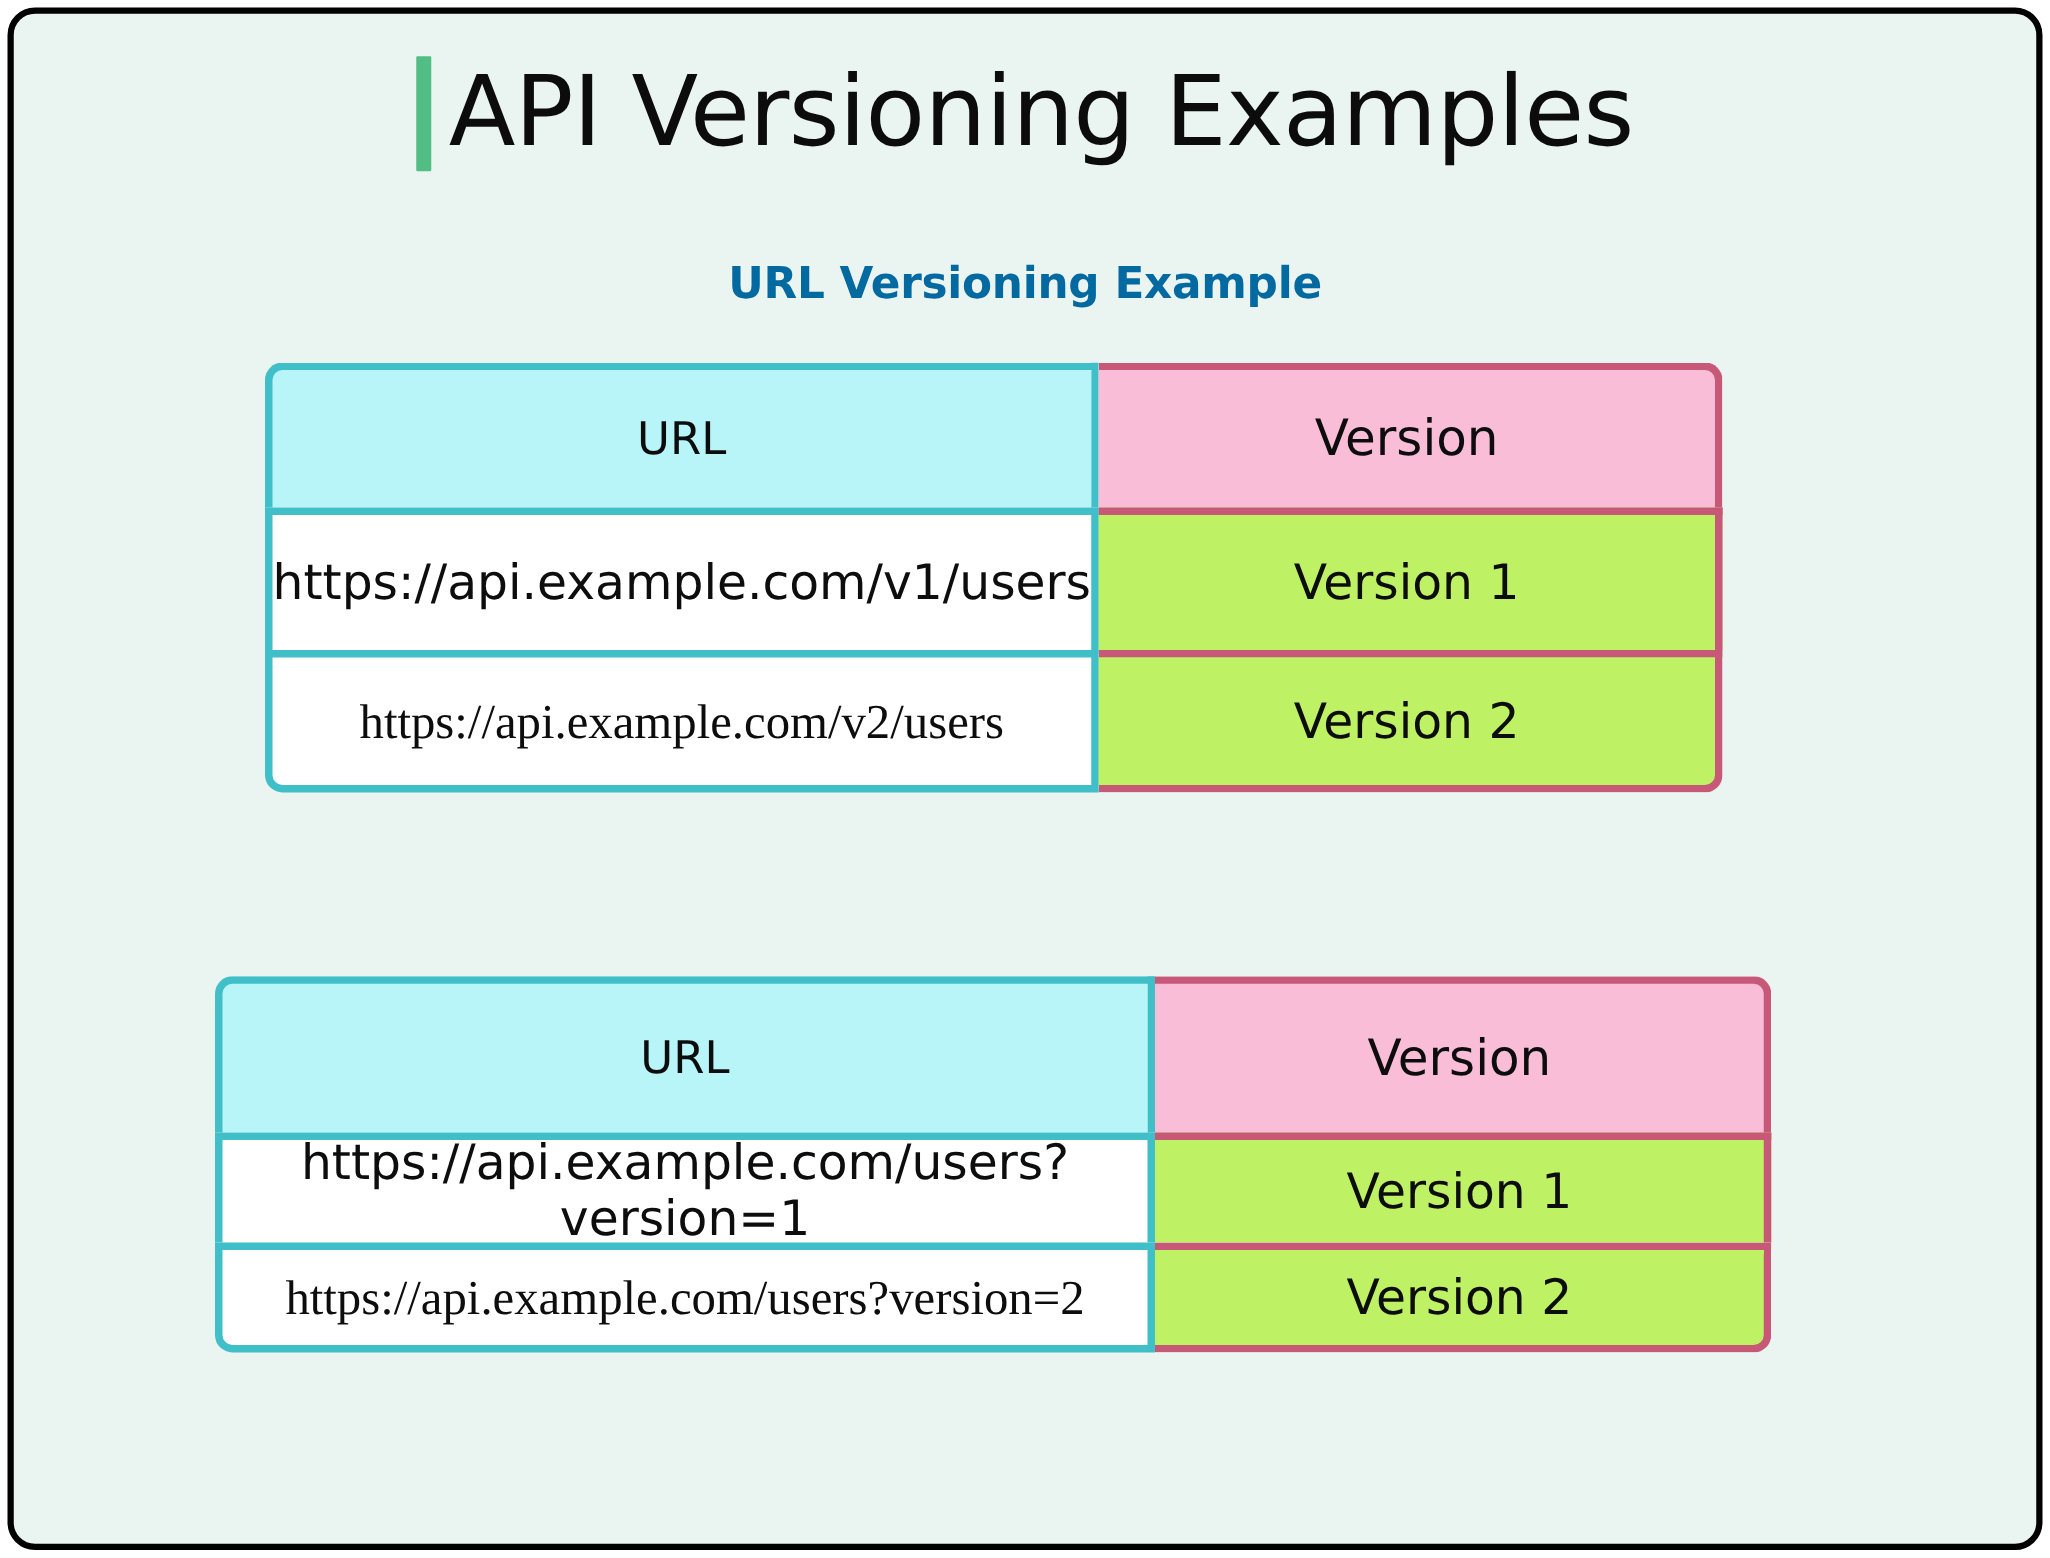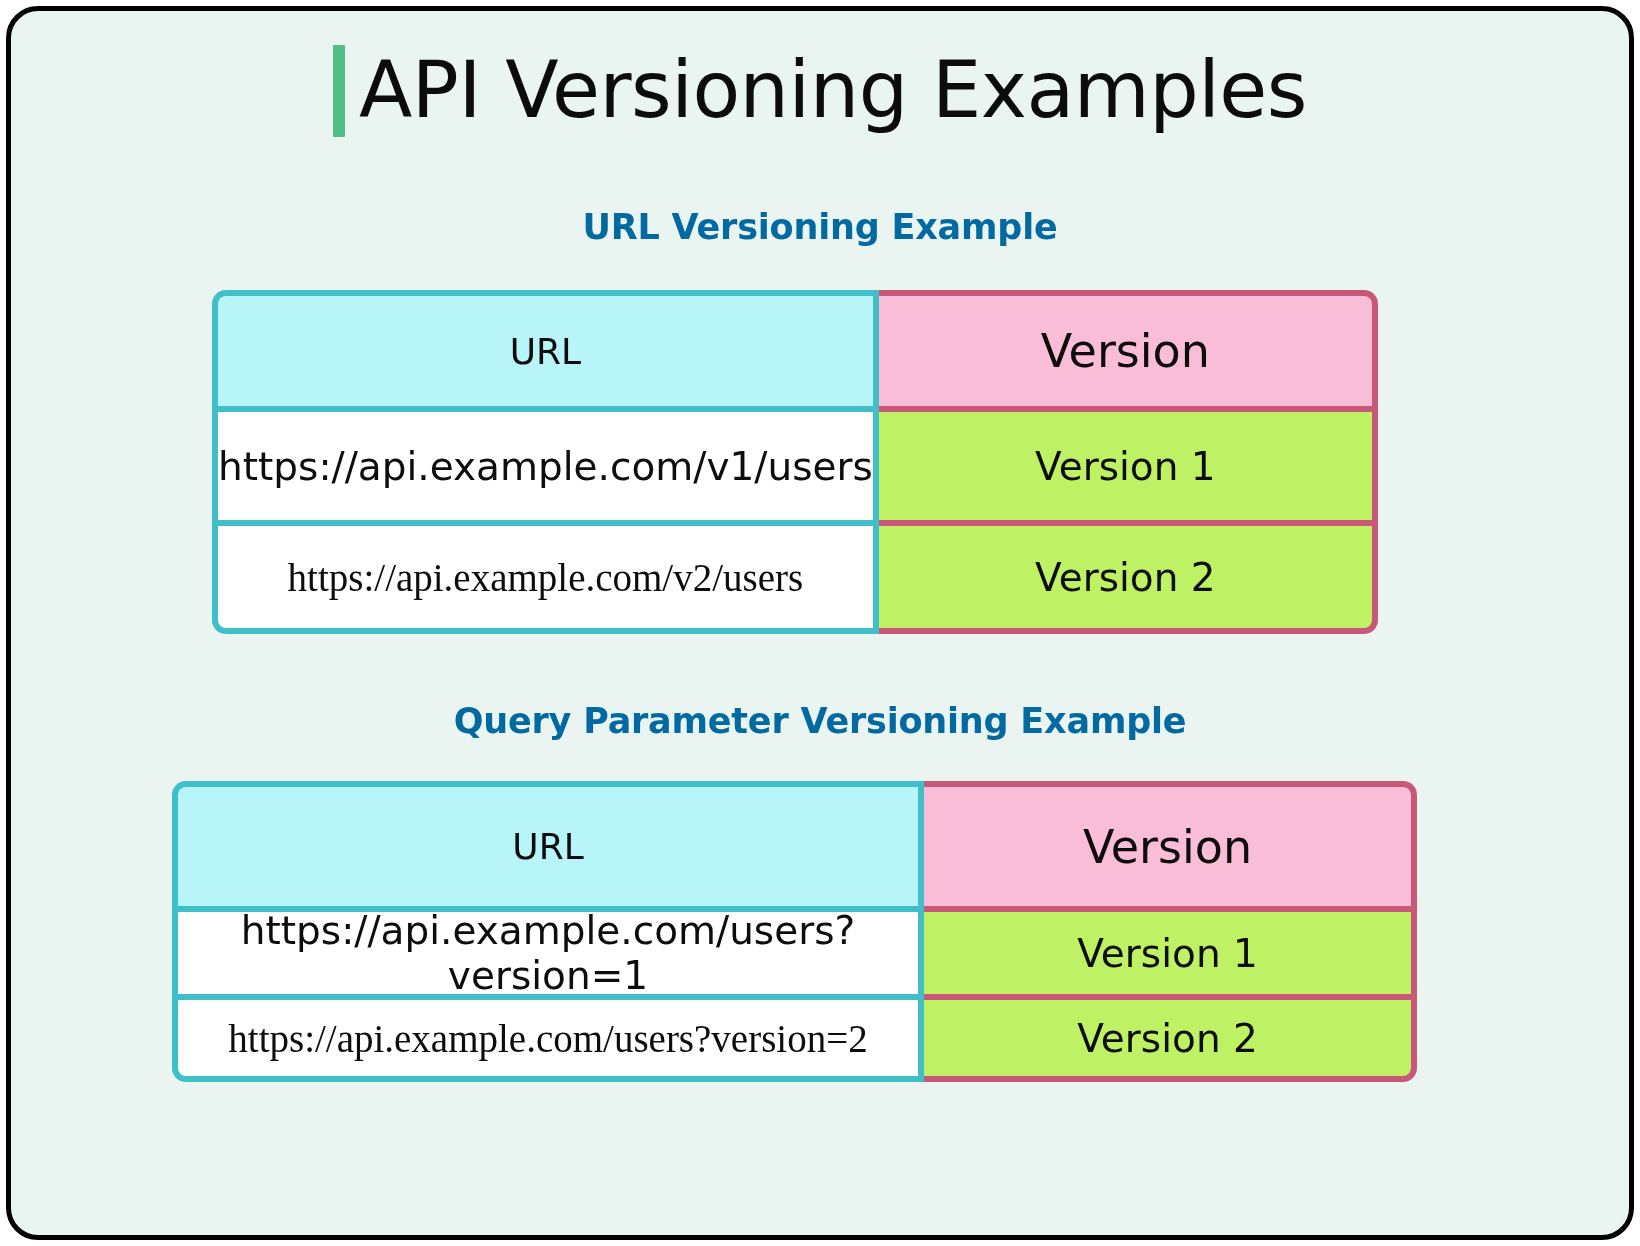--- a/index.html
+++ b/index.html
@@ -25,21 +25,21 @@
   
   .card {
     position: absolute;
     left: 6px;
     top: 6px;
     width: 1628px;
     height: 1234px;
     box-sizing: border-box;
     background: #eaf4f0;
     border: 5px solid #000000;
-    border-radius: 32px;
+    border-radius: 22px;
     overflow: hidden;
   }
 
   
   .title-row {
     position: absolute;
     left: 0;
     top: 34px;
     width: 100%;
     display: flex;
@@ -135,21 +135,21 @@
   
   .col-ver .cell {
     border: 6px solid #c85877;
     border-bottom-width: 0;
     border-left-width: 0;
     background: #bef264;
   }
   .col-ver .cell.head {
     background: #fabdd8;
     border-top-right-radius: 14px;
-    font-size: 46px;
+    font-size: 40px;
   }
   .col-ver .cell.last {
     border-bottom-width: 6px;
     border-bottom-right-radius: 14px;
   }
 
   
   .cell.head { height: 116px; }
   .cell.body { height: 114px; font-size: 39px; }
 
@@ -175,21 +175,20 @@
         <div class="cell body">https://api.example.com/v1/users</div>
         <div class="cell body last">https://api.example.com/v2/users</div>
       </div>
       <div class="col col-ver">
         <div class="cell head">Version</div>
         <div class="cell body">Version 1</div>
         <div class="cell body last">Version 2</div>
       </div>
     </div>
 
-    <div class="section-heading s2">Query Parameter Versioning Example</div>
 
     <div class="vtable t2">
       <div class="col col-url">
         <div class="cell head">URL</div>
         <div class="cell body">https://api.example.com/users?version=1</div>
         <div class="cell body last">https://api.example.com/users?version=2</div>
       </div>
       <div class="col col-ver">
         <div class="cell head">Version</div>
         <div class="cell body">Version 1</div>

